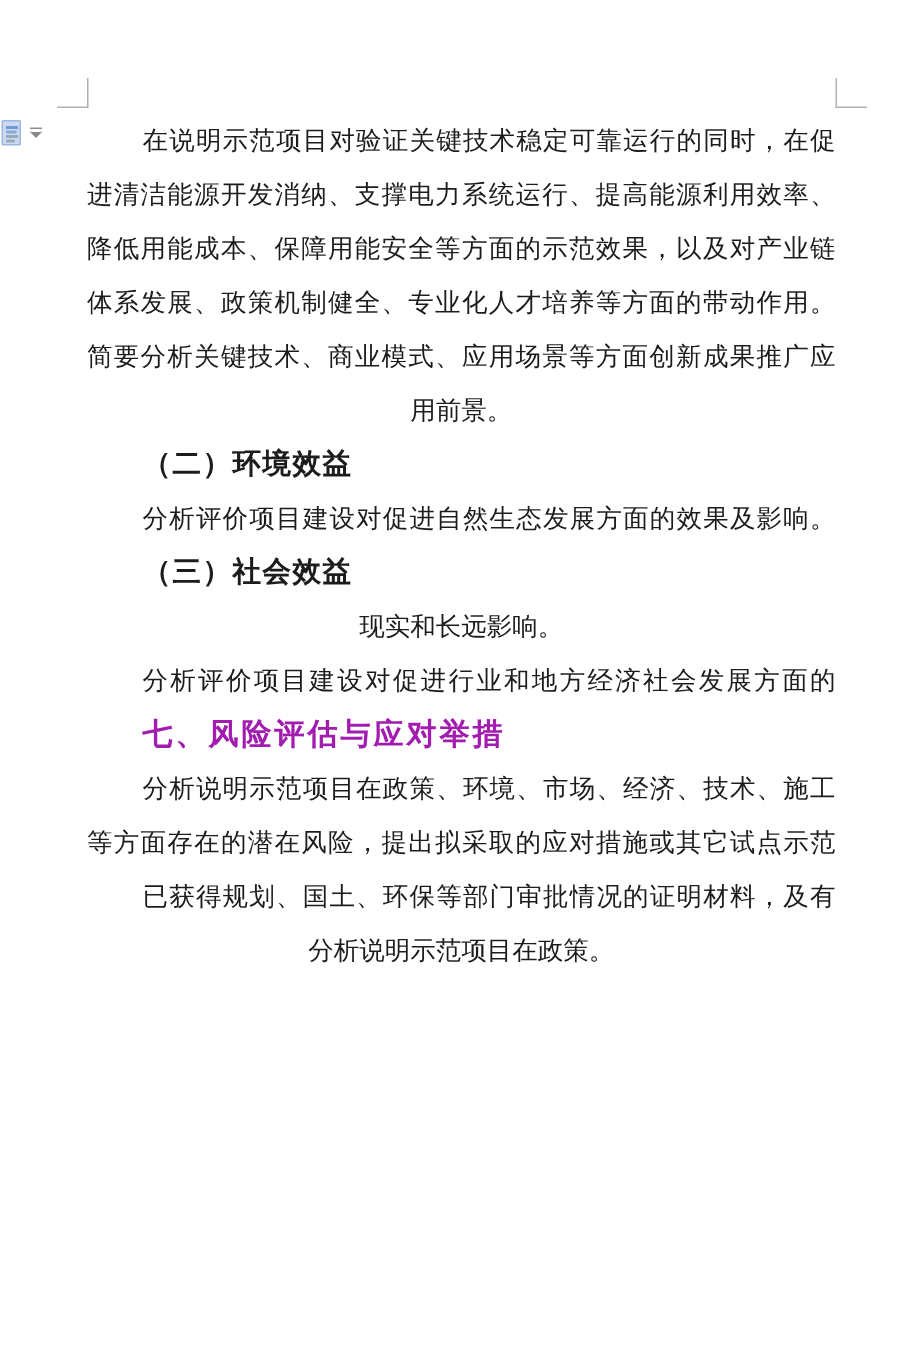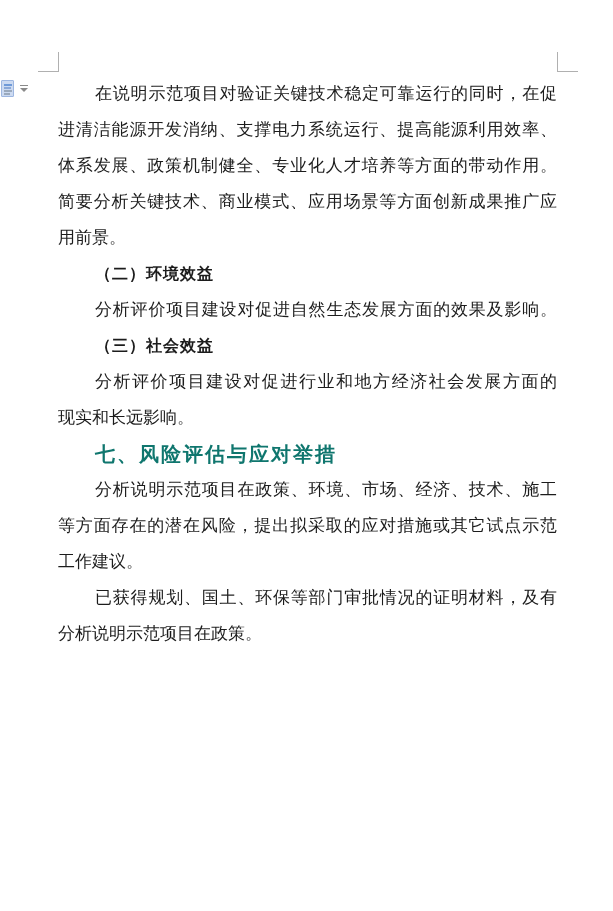--- a/index.html
+++ b/index.html
@@ -52,28 +52,28 @@
   
   .text-area{
     position:absolute;left:58px;top:76px;width:499px;
   }
   .line{
     height:36px;line-height:36px;
     font-size:17px;color:#1c1c1c;
     white-space:normal;
     overflow:hidden;
   }
-  .line.body{font-family:"Liberation Serif","DejaVu Serif",serif;}
+  .line.body{font-family:"Liberation Serif","DejaVu Serif",serif;text-align:center;}
   .line.kai-heading{
     font-family:"Liberation Serif","DejaVu Serif",serif;
-    font-weight:bold;font-size:16px;letter-spacing:1px;
+    font-weight:bold;font-size:19px;letter-spacing:1px;
   }
   .line.hei-heading{
     font-family:Liberation Sans, sans-serif;
-    font-weight:bold;font-size:20px;letter-spacing:2px;color:#0f766e;
+    font-weight:bold;font-size:20px;letter-spacing:2px;color:#a21caf;
   }
   .line.indent{padding-left:37px;}
   .line.spread{text-align:justify;text-align-last:justify;text-justify:inter-character;}
 </style>
 </head>
 <body>
 
 <div class="page">
 
   <div class="crop-mark crop-tl">
@@ -95,29 +95,29 @@
     </span>
     <span class="drop-arrow">
       <span class="bar"></span>
       <span class="tri"></span>
     </span>
   </div>
 
   <div class="text-area">
       <div class="line body indent spread">在说明示范项目对验证关键技术稳定可靠运行的同时，在促</div>
       <div class="line body spread">进清洁能源开发消纳、支撑电力系统运行、提高能源利用效率、</div>
+      <div class="line body spread">降低用能成本、保障用能安全等方面的示范效果，以及对产业链</div>
       <div class="line body spread">体系发展、政策机制健全、专业化人才培养等方面的带动作用。</div>
       <div class="line body spread">简要分析关键技术、商业模式、应用场景等方面创新成果推广应</div>
       <div class="line body">用前景。</div>
       <div class="line kai-heading indent">（二）环境效益</div>
       <div class="line body indent spread">分析评价项目建设对促进自然生态发展方面的效果及影响。</div>
       <div class="line kai-heading indent">（三）社会效益</div>
+      <div class="line body">现实和长远影响。</div>
       <div class="line body indent spread">分析评价项目建设对促进行业和地方经济社会发展方面的</div>
-      <div class="line body">现实和长远影响。</div>
       <div class="line hei-heading indent">七、风险评估与应对举措</div>
       <div class="line body indent spread">分析说明示范项目在政策、环境、市场、经济、技术、施工</div>
       <div class="line body spread">等方面存在的潜在风险，提出拟采取的应对措施或其它试点示范</div>
-      <div class="line body">工作建议。</div>
       <div class="line body indent spread">已获得规划、国土、环保等部门审批情况的证明材料，及有</div>
       <div class="line body">分析说明示范项目在政策。</div>
     </div>
 
 </div>
 
 </body></html>

